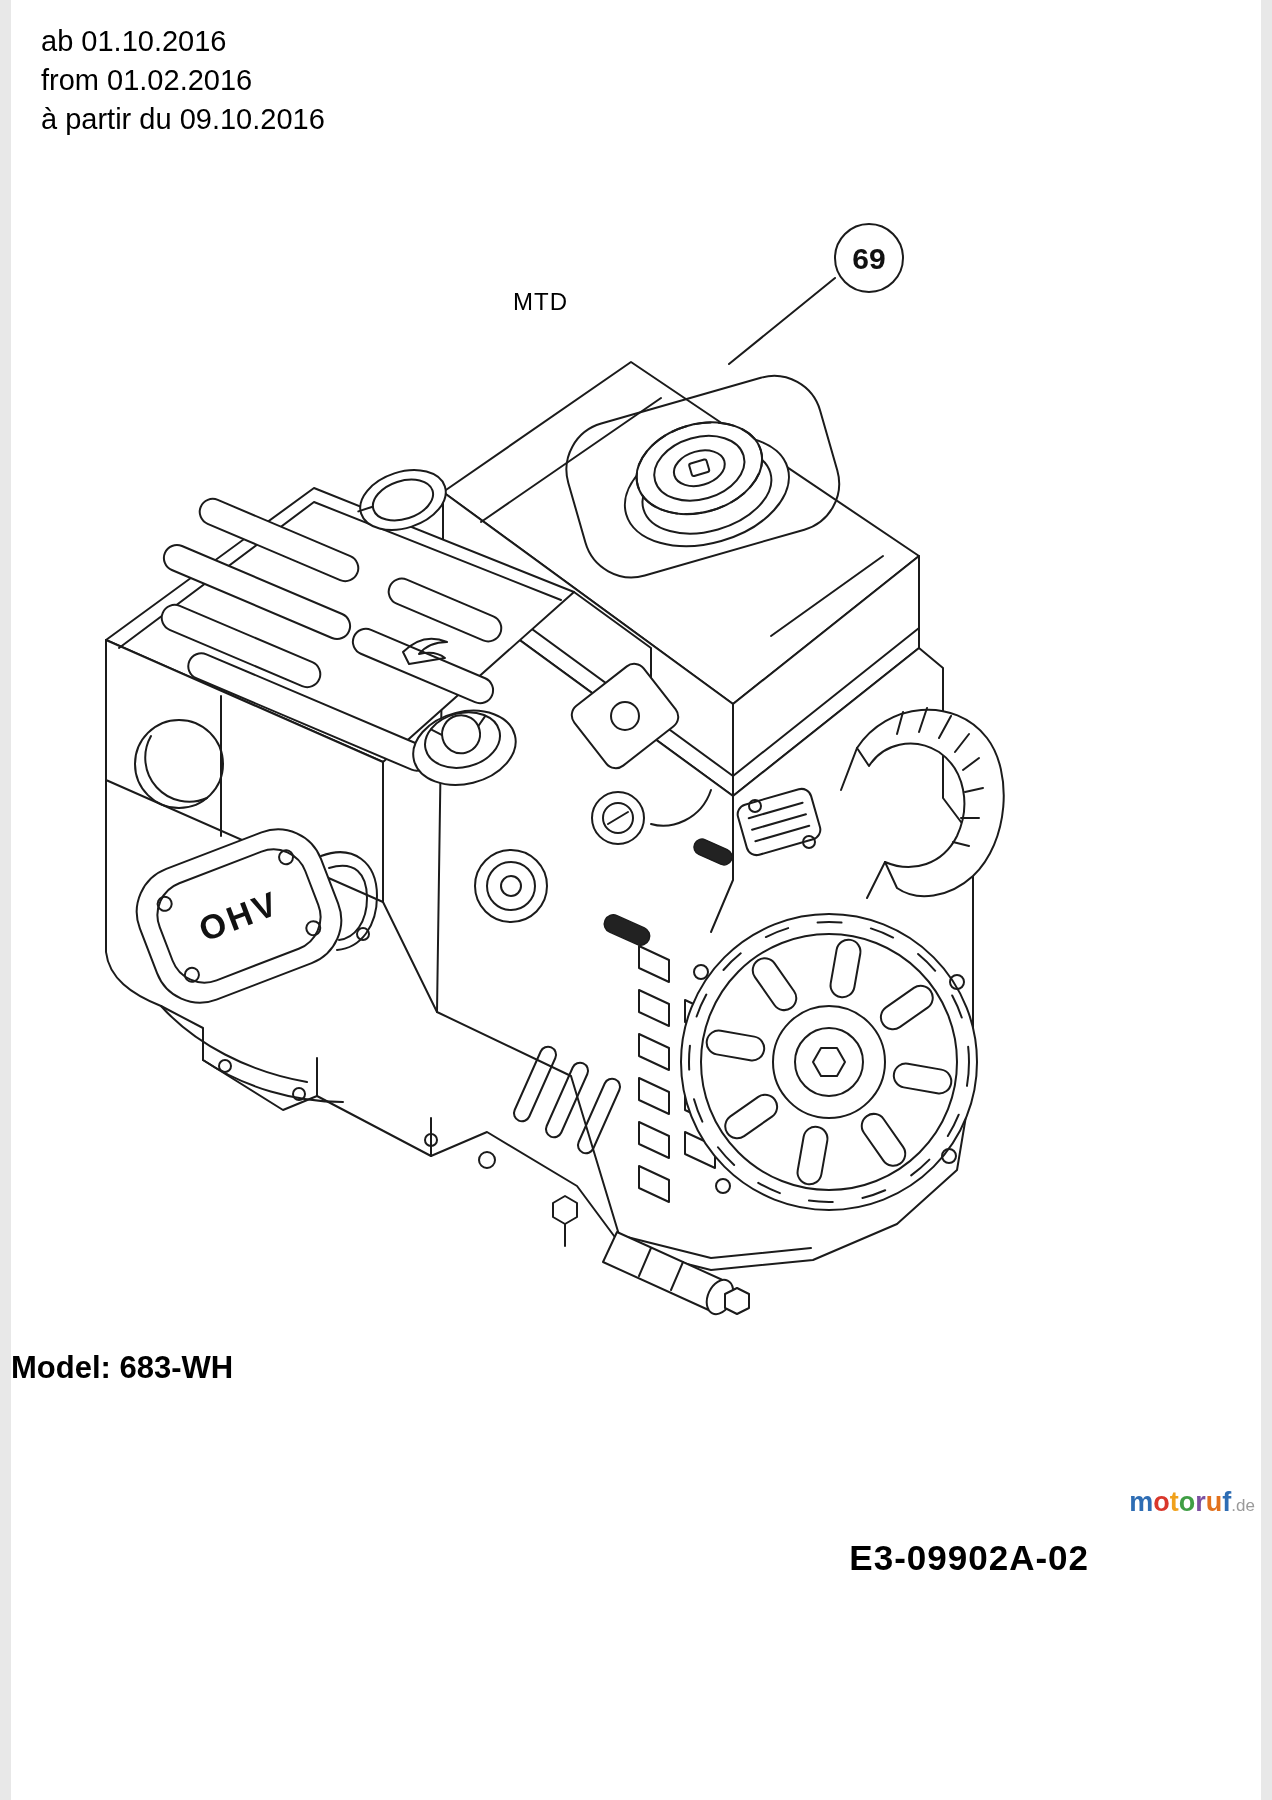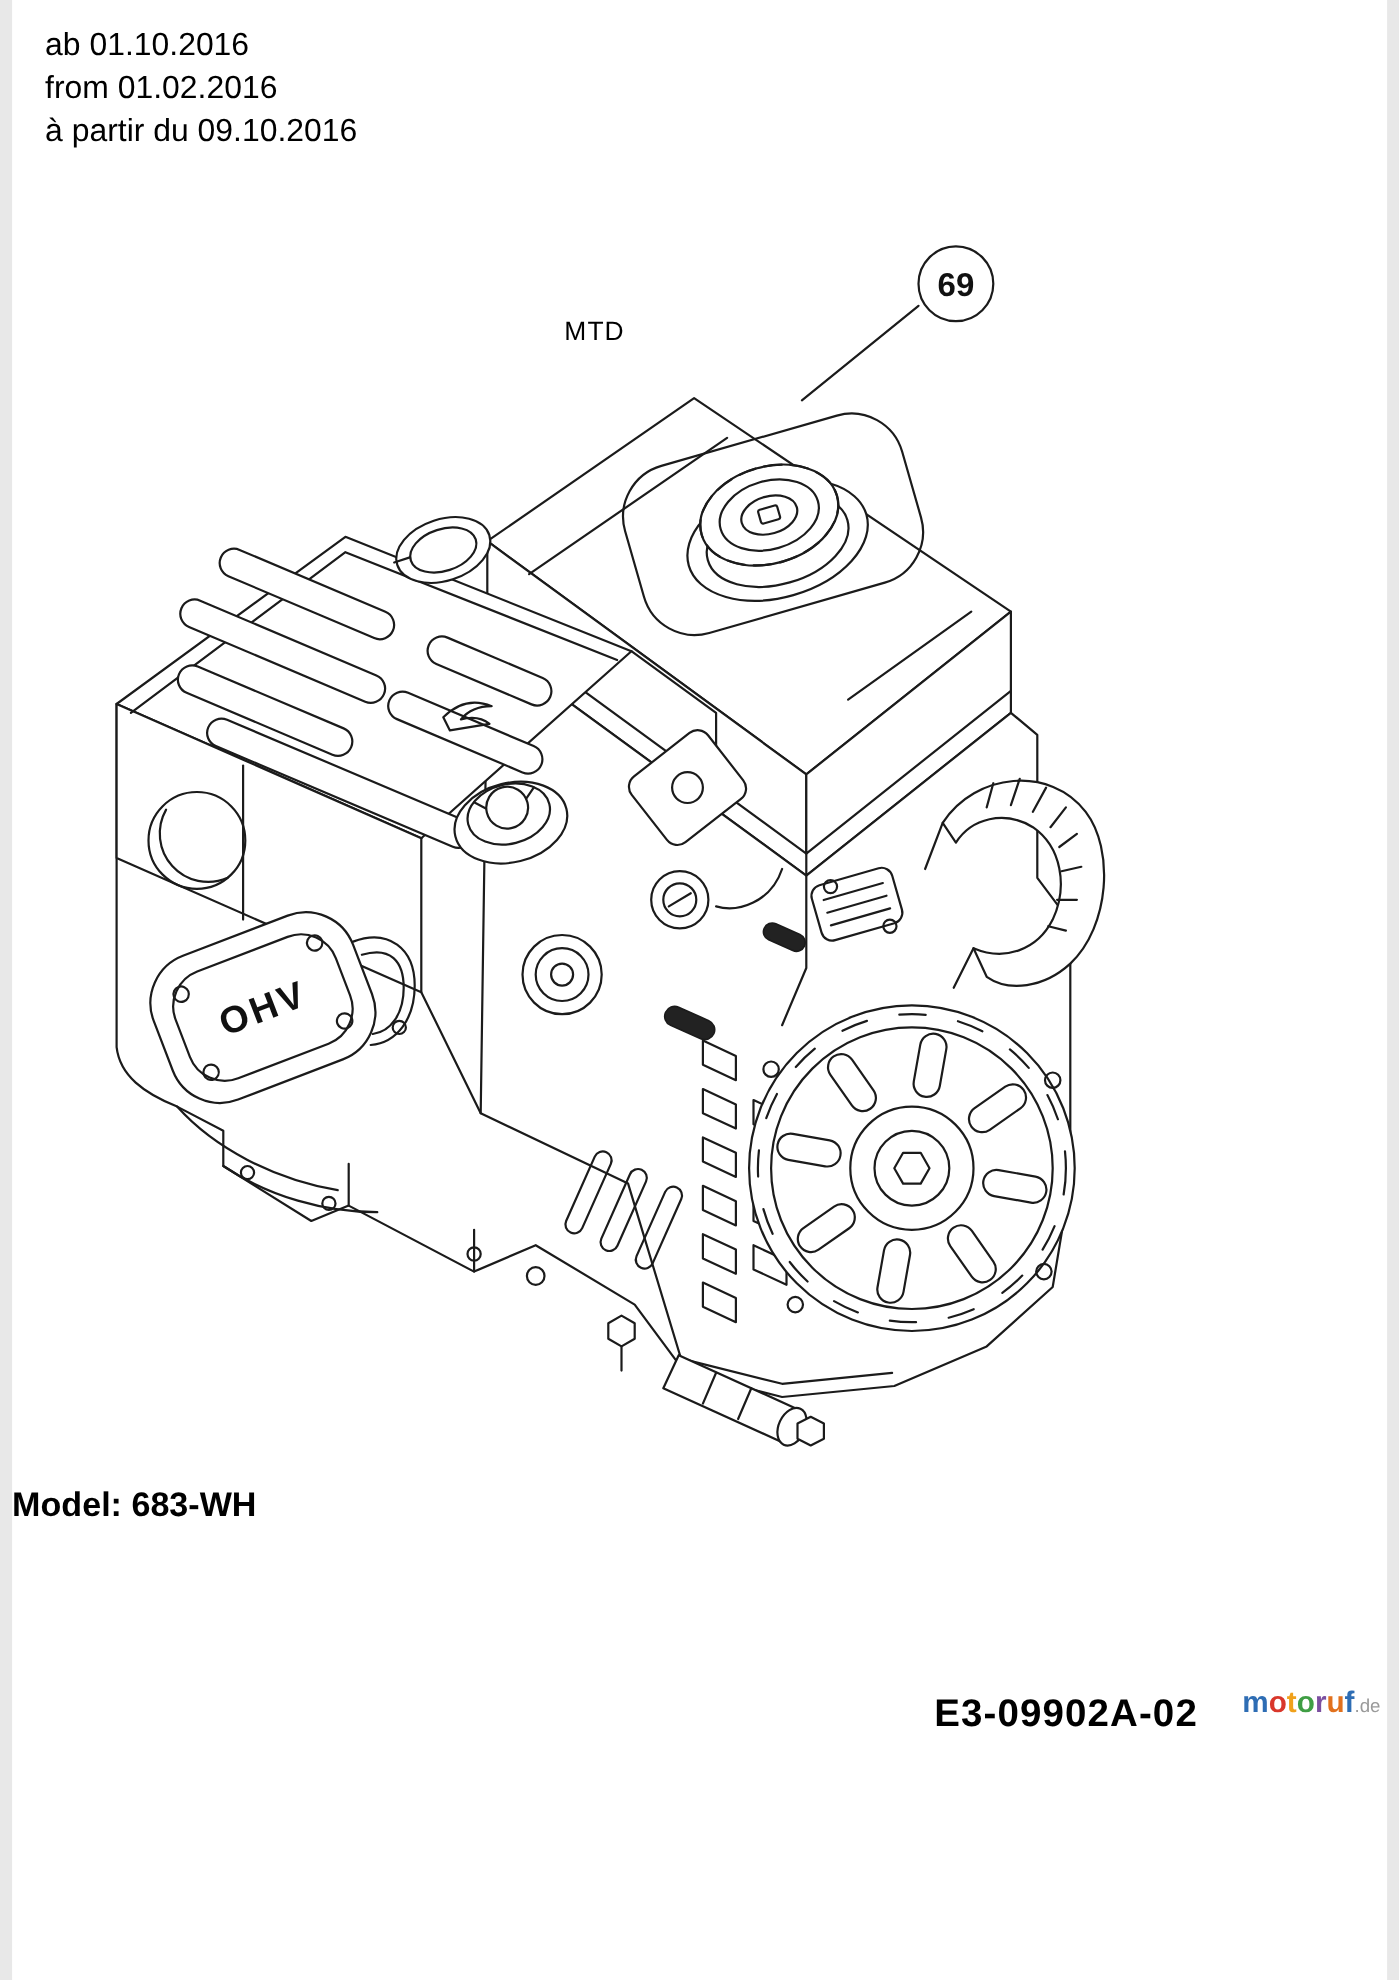--- a/index.html
+++ b/index.html
@@ -5,21 +5,21 @@
   html,body { margin:0; padding:0; background:#e8e8e8; }
   .page {
     position:relative; width:1250px; height:1800px; margin:0 auto;
     background:#ffffff; overflow:hidden;
     font-family:"Liberation Sans", sans-serif; color:#000;
   }
   .validity { position:absolute; left:30px; top:22px; font-size:29px; line-height:1.34; }
   .brand-label { position:absolute; left:502px; top:288px; font-size:24px; letter-spacing:1px; }
   .model-label { position:absolute; left:0; top:1306px; width:1150px; text-align:left; font-size:31px; font-weight:600;margin-top:44px; }
   .doc-number { position:absolute; right:172px; top:1538px; font-size:35px; font-weight:600; letter-spacing:1px; }
-  .watermark { position:absolute; right:6px; top:1532px; font-size:27px; font-weight:700; white-space:nowrap; }
+  .watermark { position:absolute; right:6px; top:1487px; font-size:27px; font-weight:700; white-space:nowrap; }
   .watermark .suffix { font-size:17px; font-weight:400; }
   svg.drawing { position:absolute; left:0; top:0; }
   .ln { fill:none; stroke:#1b1b1b; stroke-width:2; stroke-linecap:round; stroke-linejoin:round; }
   .wh { fill:#ffffff; stroke:#1b1b1b; stroke-width:2; stroke-linejoin:round; stroke-linecap:round; }
   .dk { fill:#222222; stroke:#1b1b1b; stroke-width:1.5; }
   .svgtext { font-family:"Liberation Sans", sans-serif; fill:#111; }
   .ohv-text { font-size:34px; font-weight:700; letter-spacing:3px; }
   .callout-text { font-size:30px; font-weight:600; }
 </style>
 </head>

